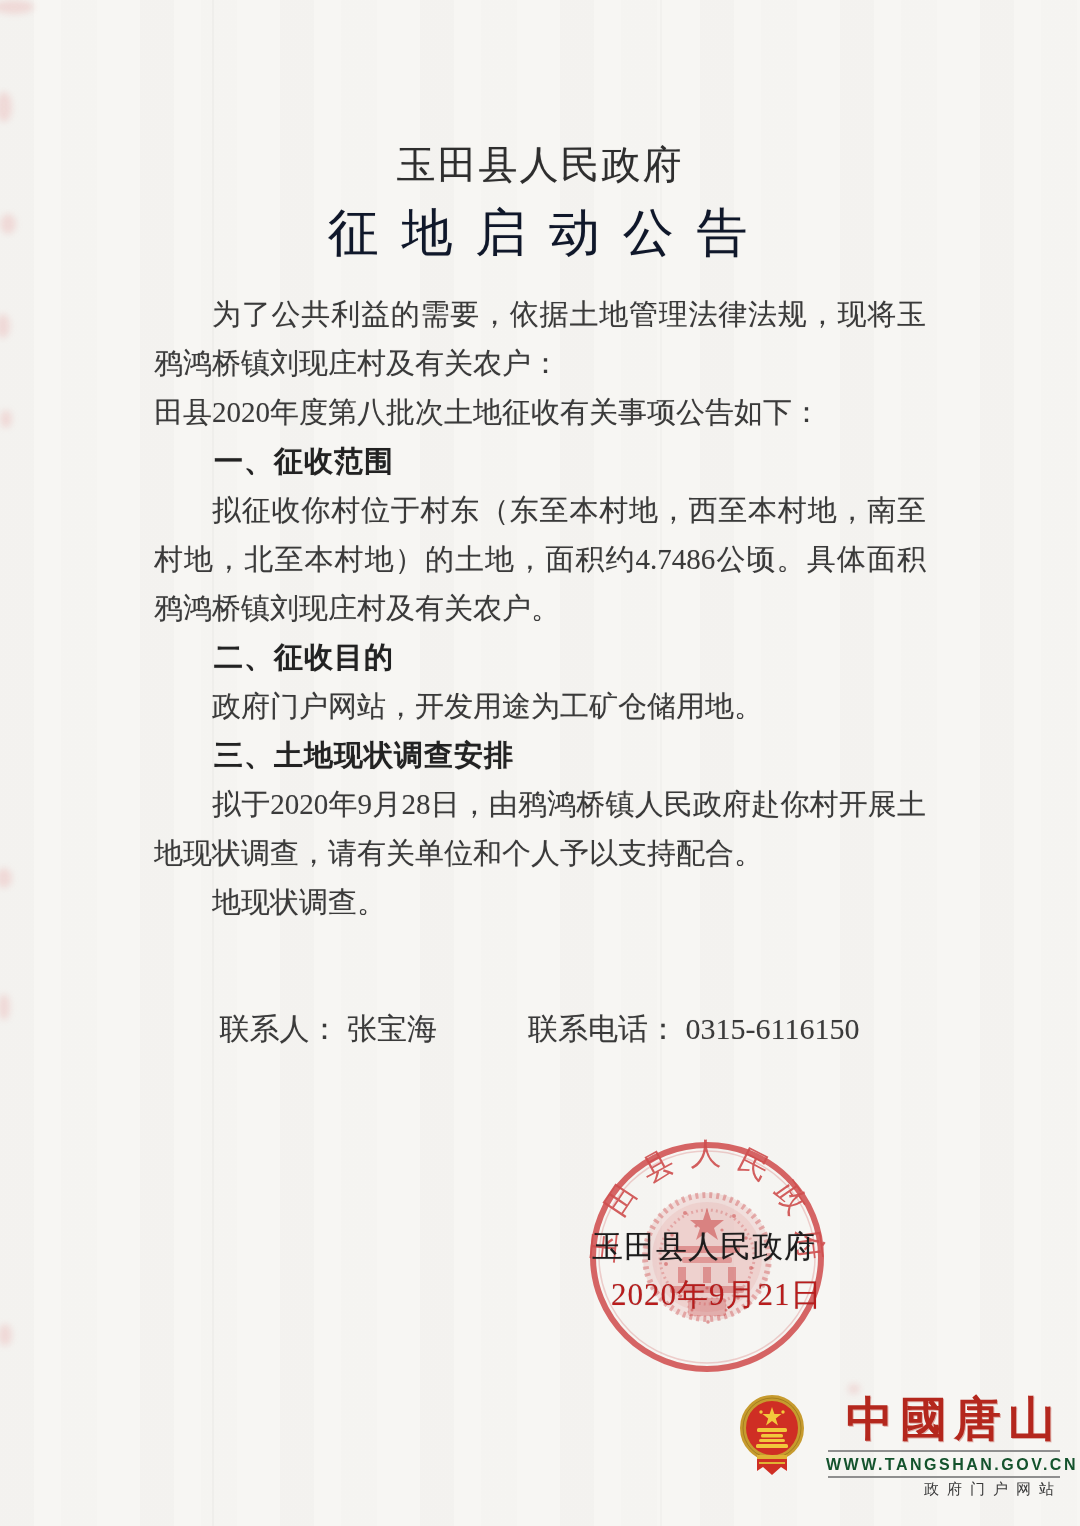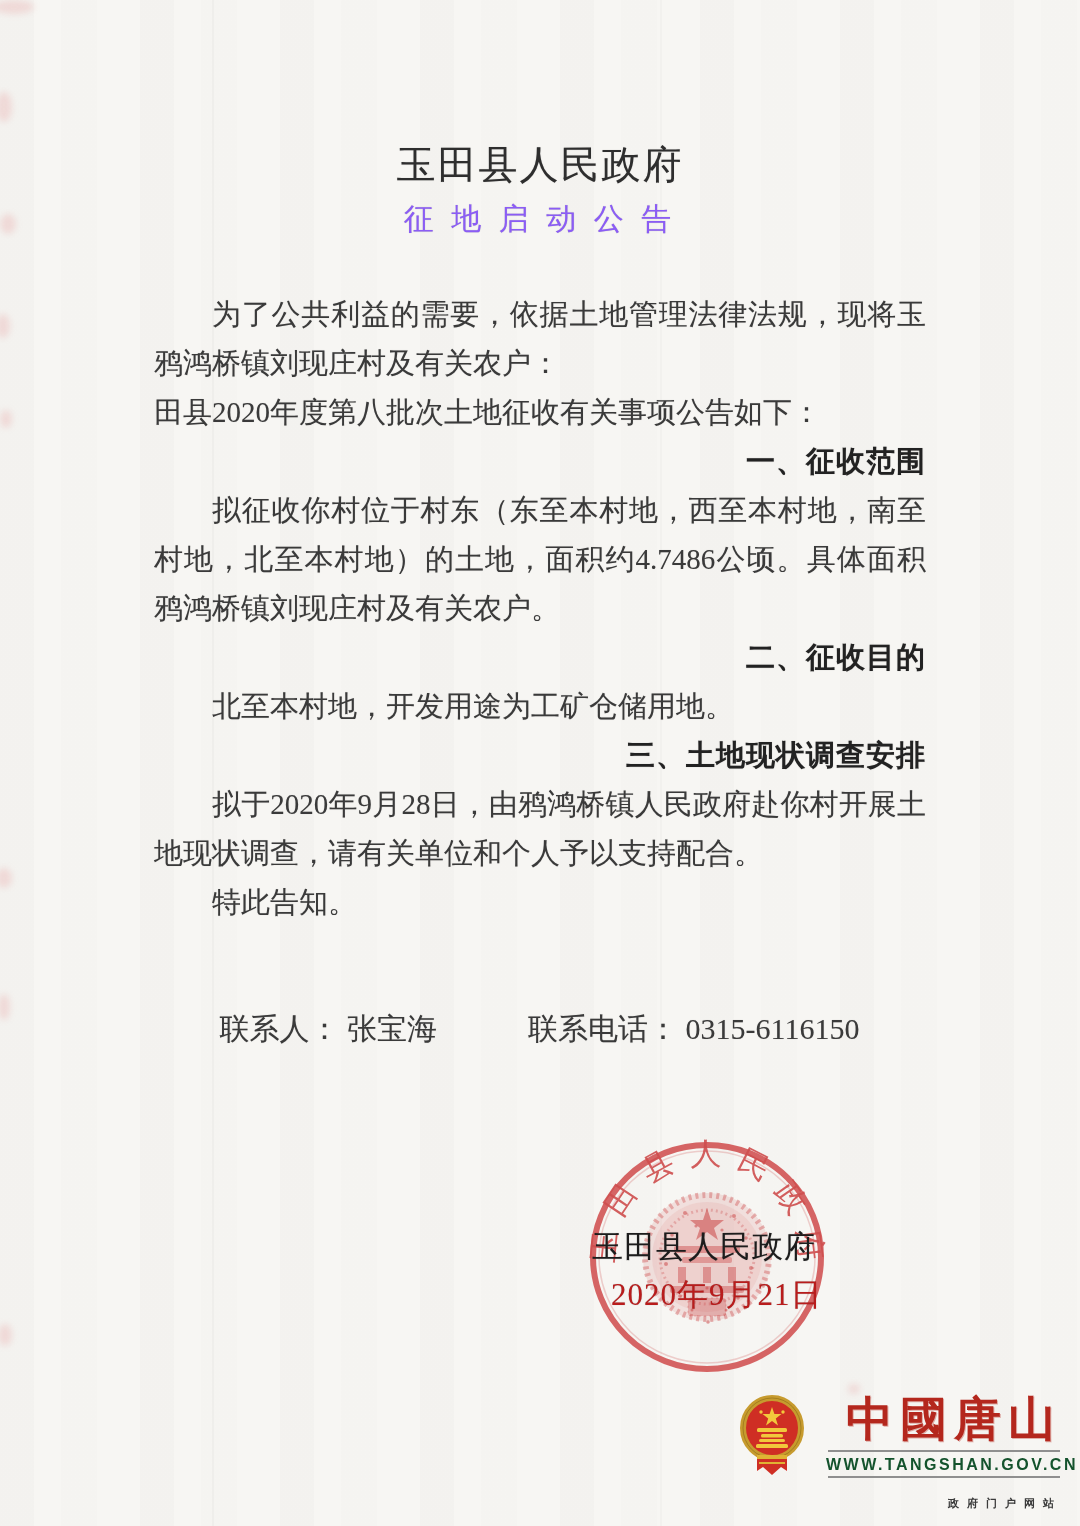--- a/index.html
+++ b/index.html
@@ -13,32 +13,32 @@
     content:"";position:absolute;inset:0;pointer-events:none;
     background:repeating-linear-gradient(90deg,
       rgba(0,0,0,0.015) 0 34px, rgba(0,0,0,0) 34px 61px,
       rgba(0,0,0,0.008) 61px 97px, rgba(0,0,0,0) 97px 140px);
   }
   .scan-line{position:absolute;top:0;bottom:0;width:2px;background:rgba(90,90,90,0.05);}
   .smudge{position:absolute;border-radius:50%;background:rgba(226,130,130,0.22);filter:blur(3px);}
 
   .title-block{position:absolute;top:138px;left:0;width:100%;text-align:center;z-index:2;}
   .title-1{font-size:39px;letter-spacing:2px;color:#2e2e2e;text-shadow:0 0 1px rgba(0,0,0,.25);}
-  .title-2{font-size:30px;letter-spacing:5px;color:#8b5cf6;margin-top:7px;text-shadow:0 0 1px rgba(0,0,0,.25);}
+  .title-2{font-size:51px;letter-spacing:5px;color:#0f172a;margin-top:7px;text-shadow:0 0 1px rgba(0,0,0,.25);}
 
   .body-block{position:absolute;left:154px;top:290px;width:772px;z-index:2;}
   .bline{
     height:49px;line-height:49px;font-size:29px;white-space:nowrap;
     text-shadow:0 0 1px rgba(0,0,0,.2);
   }
   .bline.fill{text-align:justify;text-align-last:justify;white-space:normal;overflow:hidden;}
   .bline.indent{text-indent:58px;}
   .bline.heading{
     font-family:"Liberation Sans", sans-serif;font-weight:700;color:#222;
-    text-indent:60px;letter-spacing:1px;text-shadow:0 0 1px rgba(0,0,0,.3);text-align:right;
+    text-indent:60px;letter-spacing:1px;text-shadow:0 0 1px rgba(0,0,0,.3);
   }
 
   .contact-line{
     position:absolute;left:154px;top:996px;width:772px;height:49px;line-height:49px;
     font-size:30px;z-index:2;text-shadow:0 0 1px rgba(0,0,0,.2);margin-top:8px;
   }
   .contact-line .ind{display:inline-block;width:58px;}
   .contact-line .gap{display:inline-block;width:76px;}
 
   .seal{position:absolute;left:588px;top:1138px;width:238px;height:238px;z-index:1;}
@@ -58,22 +58,22 @@
     font-size:47px;font-weight:700;color:#b4271d;letter-spacing:7px;
     font-family:"Liberation Serif", serif;line-height:58px;
     text-shadow:1px 1px 0 rgba(180,39,29,.35);
   }
   .footer-rule{border:0;border-top:2px solid #8f8f8f;margin:2px 2px 0 2px;}
   .footer-url{
     font-family:"Liberation Sans", sans-serif;font-size:16px;font-weight:700;
     color:#14532d;letter-spacing:2.5px;margin-top:4px;white-space:nowrap;
   }
   .footer-caption{
-    font-family:"Liberation Sans", sans-serif;font-size:11px;font-weight:700;
-    color:#3a3a3a;letter-spacing:8px;margin-top:18px;
+    font-family:"Liberation Sans", sans-serif;font-size:15px;font-weight:400;
+    color:#3a3a3a;letter-spacing:8px;margin-top:2px;
   }
 </style>
 </head>
 <body>
 
 <div class="page">
 
   <div class="scan-line" style="left:212px;opacity:.8"></div>
   <div class="scan-line" style="left:660px;opacity:.5"></div>
   <div class="smudge" style="left:-6px;top:0px;width:40px;height:14px"></div>
@@ -93,25 +93,25 @@
 
   <div class="body-block">
     <div class="bline indent fill">为了公共利益的需要，依据土地管理法律法规，现将玉</div>
     <div class="bline">鸦鸿桥镇刘现庄村及有关农户：</div>
     <div class="bline">田县2020年度第八批次土地征收有关事项公告如下：</div>
     <div class="bline heading">一、征收范围</div>
     <div class="bline indent fill">拟征收你村位于村东（东至本村地，西至本村地，南至本</div>
     <div class="bline fill">村地，北至本村地）的土地，面积约4.7486公顷。具体面积和</div>
     <div class="bline">鸦鸿桥镇刘现庄村及有关农户。</div>
     <div class="bline heading">二、征收目的</div>
-    <div class="bline indent">北至本村地，开发用途为工矿仓储用地。</div>
+    <div class="bline indent">政府门户网站，开发用途为工矿仓储用地。</div>
     <div class="bline heading">三、土地现状调查安排</div>
     <div class="bline indent fill">拟于2020年9月28日，由鸦鸿桥镇人民政府赴你村开展土</div>
     <div class="bline">地现状调查，请有关单位和个人予以支持配合。</div>
-    <div class="bline indent">特此告知。</div>
+    <div class="bline indent">地现状调查。</div>
   </div>
 
   <div class="contact-line">
     <span class="ind"></span>
     <span>联系人：</span>
     <span>张宝海</span>
     <span class="gap"></span>
     <span>联系电话：</span>
     <span>0315-6116150</span>
   </div>

